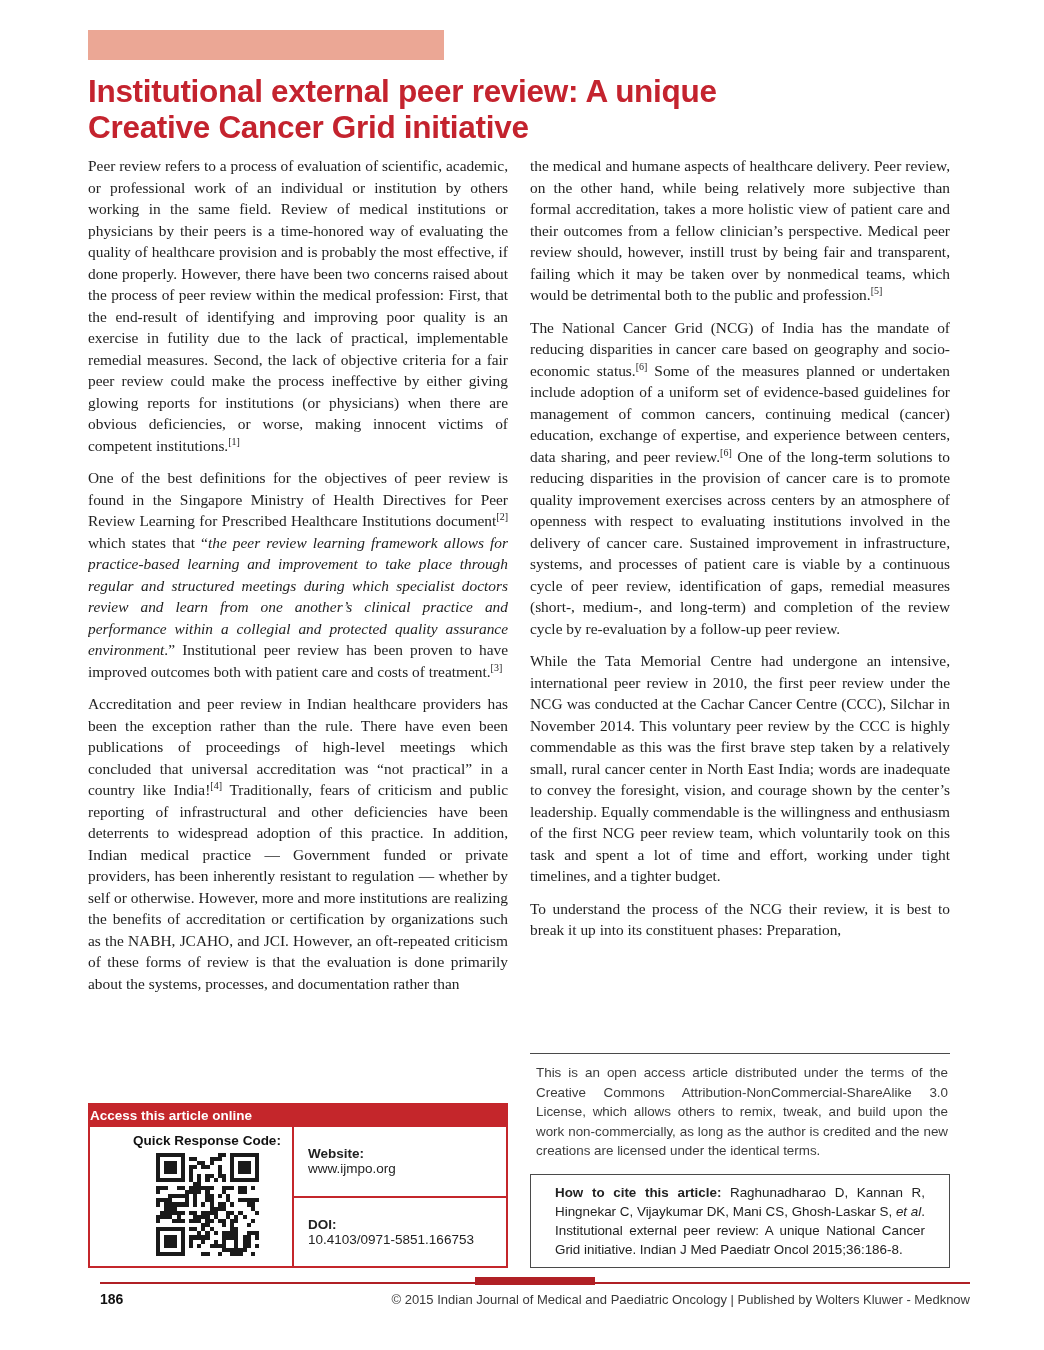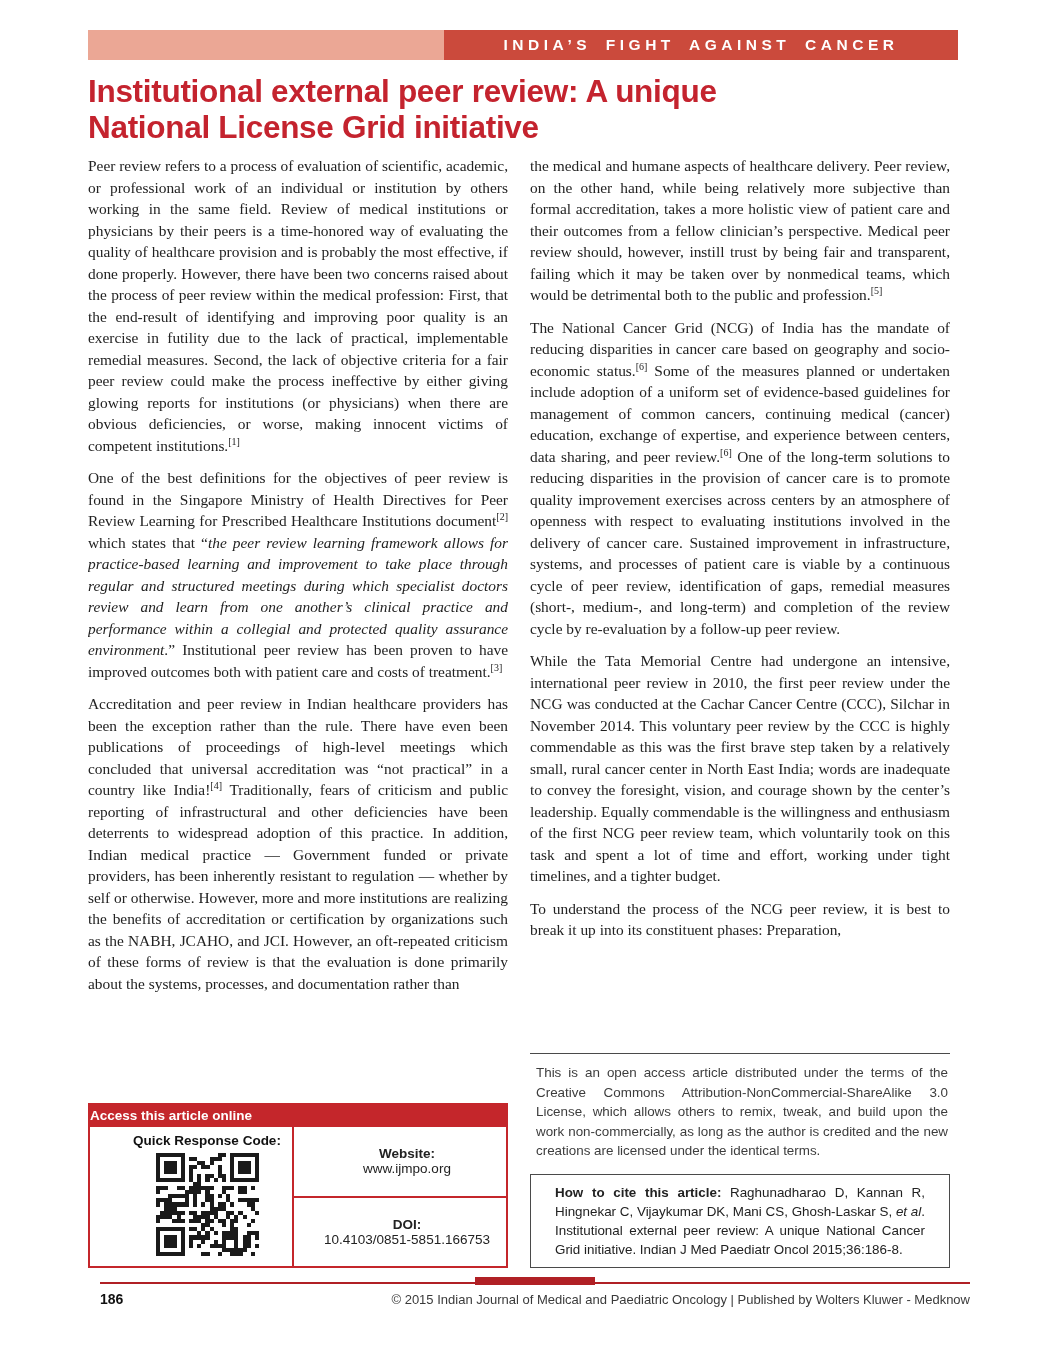--- a/index.html
+++ b/index.html
@@ -38,21 +38,21 @@
   .access-box { border:2px solid var(--box_red); font-family:"Liberation Sans", sans-serif; }
   .access-header {
     background:var(--box_red); color:#fff; text-align:left;
     font-weight:bold; font-size:13.5px; padding:3px 0 4px;
   }
   .access-body { display:flex; }
   .access-left { width:170px; display:flex; flex-direction:column; align-items:center; padding:6px 0 10px;margin-left:32px; }
   .qr-label { font-weight:bold; font-size:13.5px; color:#111; }
   .qr-wrap { margin-top:5px; line-height:0; }
   .access-right { flex:1; border-left:2px solid var(--box_red); display:flex; flex-direction:column; }
-  .access-row { flex:1; display:flex; flex-direction:column; justify-content:center; padding-left:14px; font-size:13.5px; color:#222;align-items:center; }
+  .access-row { flex:1; display:flex; flex-direction:column; justify-content:center; padding-left:14px; font-size:13.5px; color:#222; }
   .access-row.first { border-bottom:2px solid var(--box_red); }
   .access-row .label { font-weight:bold; }
 
   
   .license {
     border-top:1.5px solid #4a4a4a; margin-top:4px; padding:9px 2px 0 6px;
     font-family:"Liberation Sans", sans-serif; font-size:13.4px;
     line-height:19.6px; color:#3d3d3d; text-align:justify;
   }
   .citation-box {
@@ -72,28 +72,25 @@
   .page-num { font-weight:bold; font-size:14px; color:#111; }
   .credit { font-size:13px; color:#3a3a3a; }
 </style>
 </head>
 <body>
 
 <div class="content">
 
   <div class="banner">
     <div class="banner-salmon"></div>
-    <div class="banner-red">
-      <span>INDIA’S FIGHT AGAINST CANCER</span>
-    </div>
   </div>
 
   <div class="title">
     <div>Institutional external peer review: A unique</div>
-    <div>National License Grid initiative</div>
+    <div>Creative Cancer Grid initiative</div>
   </div>
 
   <div class="columns">
 
     <div class="col">
       <p><span>Peer review refers to a process of evaluation of scientific, academic, or professional work of an individual or institution by others working in the same field. Review of medical institutions or physicians by their peers is a time-honored way of evaluating the quality of healthcare provision and is probably the most effective, if done properly. However, there have been two concerns raised about the process of peer review within the medical profession: First, that the end-result of identifying and improving poor quality is an exercise in futility due to the lack of practical, implementable remedial measures. Second, the lack of objective criteria for a fair peer review could make the process ineffective by either giving glowing reports for institutions (or physicians) when there are obvious deficiencies, or worse, making innocent victims of competent institutions.</span><sup>[1]</sup></p>
       <p><span>One of the best definitions for the objectives of peer review is found in the Singapore Ministry of Health Directives for Peer Review Learning for Prescribed Healthcare Institutions document</span><sup>[2]</sup><span> which states that “</span><span class="quote-italic">the peer review learning framework allows for practice-based learning and improvement to take place through regular and structured meetings during which specialist doctors review and learn from one another’s clinical practice and performance within a collegial and protected quality assurance environment</span><span>.” Institutional peer review has been proven to have improved outcomes both with patient care and costs of treatment.</span><sup>[3]</sup></p>
       <p><span>Accreditation and peer review in Indian healthcare providers has been the exception rather than the rule. There have even been publications of proceedings of high-level meetings which concluded that universal accreditation was “not practical” in a country like India!</span><sup>[4]</sup><span> Traditionally, fears of criticism and public reporting of infrastructural and other deficiencies have been deterrents to widespread adoption of this practice. In addition, Indian medical practice — Government funded or private providers, has been inherently resistant to regulation — whether by self or otherwise. However, more and more institutions are realizing the benefits of accreditation or certification by organizations such as the NABH, JCAHO, and JCI. However, an oft-repeated criticism of these forms of review is that the evaluation is done primarily about the systems, processes, and documentation rather than</span></p>
       <div class="spacer"></div>
 
@@ -415,32 +412,32 @@
                 </svg>
             </div>
           </div>
           <div class="access-right">
             <div class="access-row first">
               <span class="label">Website:</span>
               <span>www.ijmpo.org</span>
             </div>
             <div class="access-row">
               <span class="label">DOI:</span>
-              <span>10.4103/0851-5851.166753</span>
+              <span>10.4103/0971-5851.166753</span>
             </div>
           </div>
         </div>
       </div>
     </div>
 
     <div class="col">
       <p><span>the medical and humane aspects of healthcare delivery. Peer review, on the other hand, while being relatively more subjective than formal accreditation, takes a more holistic view of patient care and their outcomes from a fellow clinician’s perspective. Medical peer review should, however, instill trust by being fair and transparent, failing which it may be taken over by nonmedical teams, which would be detrimental both to the public and profession.</span><sup>[5]</sup></p>
       <p><span>The National Cancer Grid (NCG) of India has the mandate of reducing disparities in cancer care based on geography and socio-economic status.</span><sup>[6]</sup><span> Some of the measures planned or undertaken include adoption of a uniform set of evidence-based guidelines for management of common cancers, continuing medical (cancer) education, exchange of expertise, and experience between centers, data sharing, and peer review.</span><sup>[6]</sup><span> One of the long-term solutions to reducing disparities in the provision of cancer care is to promote quality improvement exercises across centers by an atmosphere of openness with respect to evaluating institutions involved in the delivery of cancer care. Sustained improvement in infrastructure, systems, and processes of patient care is viable by a continuous cycle of peer review, identification of gaps, remedial measures (short-, medium-, and long-term) and completion of the review cycle by re-evaluation by a follow-up peer review.</span></p>
       <p><span>While the Tata Memorial Centre had undergone an intensive, international peer review in 2010, the first peer review under the NCG was conducted at the Cachar Cancer Centre (CCC), Silchar in November 2014. This voluntary peer review by the CCC is highly commendable as this was the first brave step taken by a relatively small, rural cancer center in North East India; words are inadequate to convey the foresight, vision, and courage shown by the center’s leadership. Equally commendable is the willingness and enthusiasm of the first NCG peer review team, which voluntarily took on this task and spent a lot of time and effort, working under tight timelines, and a tighter budget.</span></p>
-      <p><span>To understand the process of the NCG peer review, it is best to break it up into its constituent phases: Preparation,</span></p>
+      <p><span>To understand the process of the NCG their review, it is best to break it up into its constituent phases: Preparation,</span></p>
       <div class="spacer"></div>
 
       <div class="license">This is an open access article distributed under the terms of the Creative Commons Attribution-NonCommercial-ShareAlike 3.0 License, which allows others to remix, tweak, and build upon the work non-commercially, as long as the author is credited and the new creations are licensed under the identical terms.</div>
 
       <div class="citation-box">
         <span class="label">How to cite this article:</span><span> Raghunadharao D, Kannan R, Hingnekar C, Vijaykumar DK, Mani CS, Ghosh-Laskar S, </span><span class="etal">et al</span><span>. Institutional external peer review: A unique National Cancer Grid initiative. Indian J Med Paediatr Oncol 2015;36:186-8.</span>
       </div>
     </div>
 
   </div>

